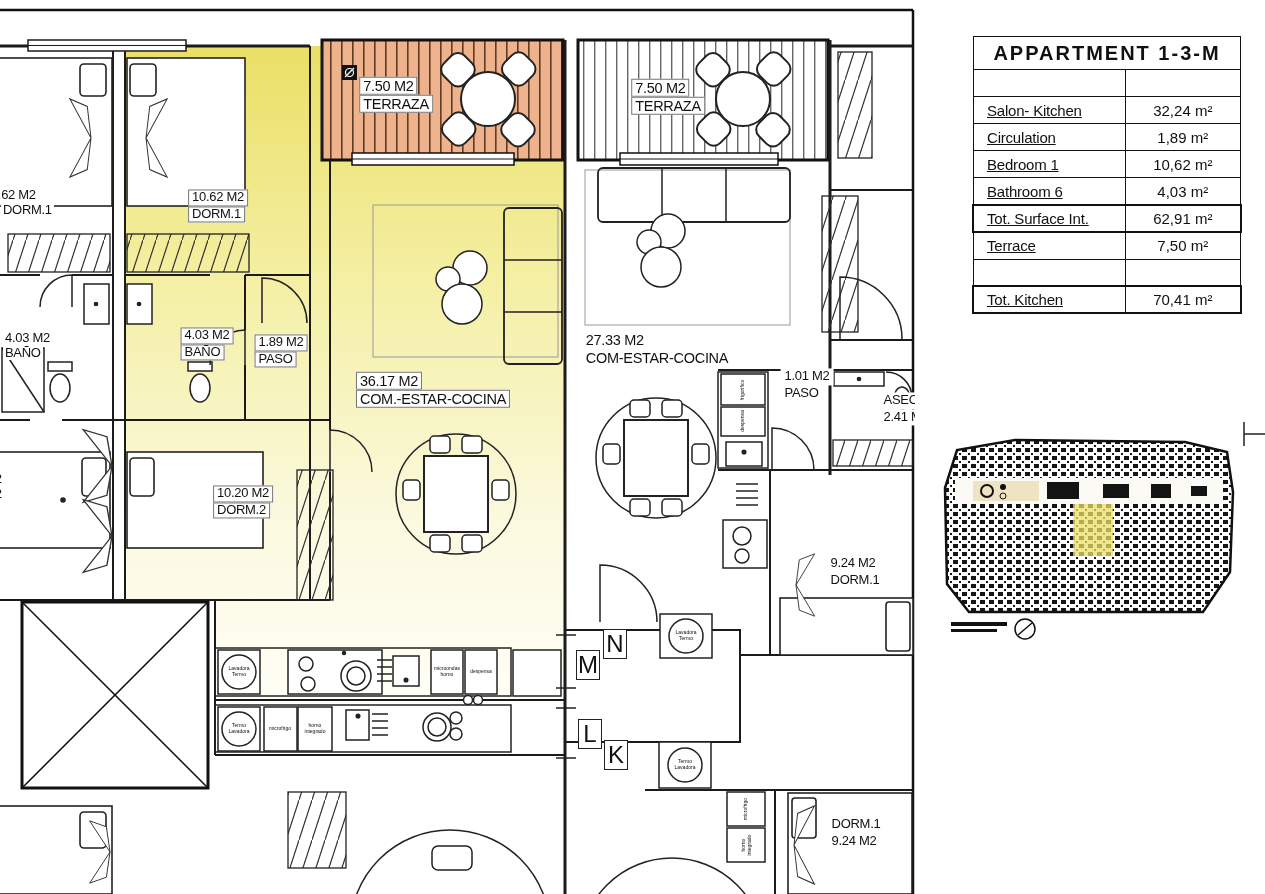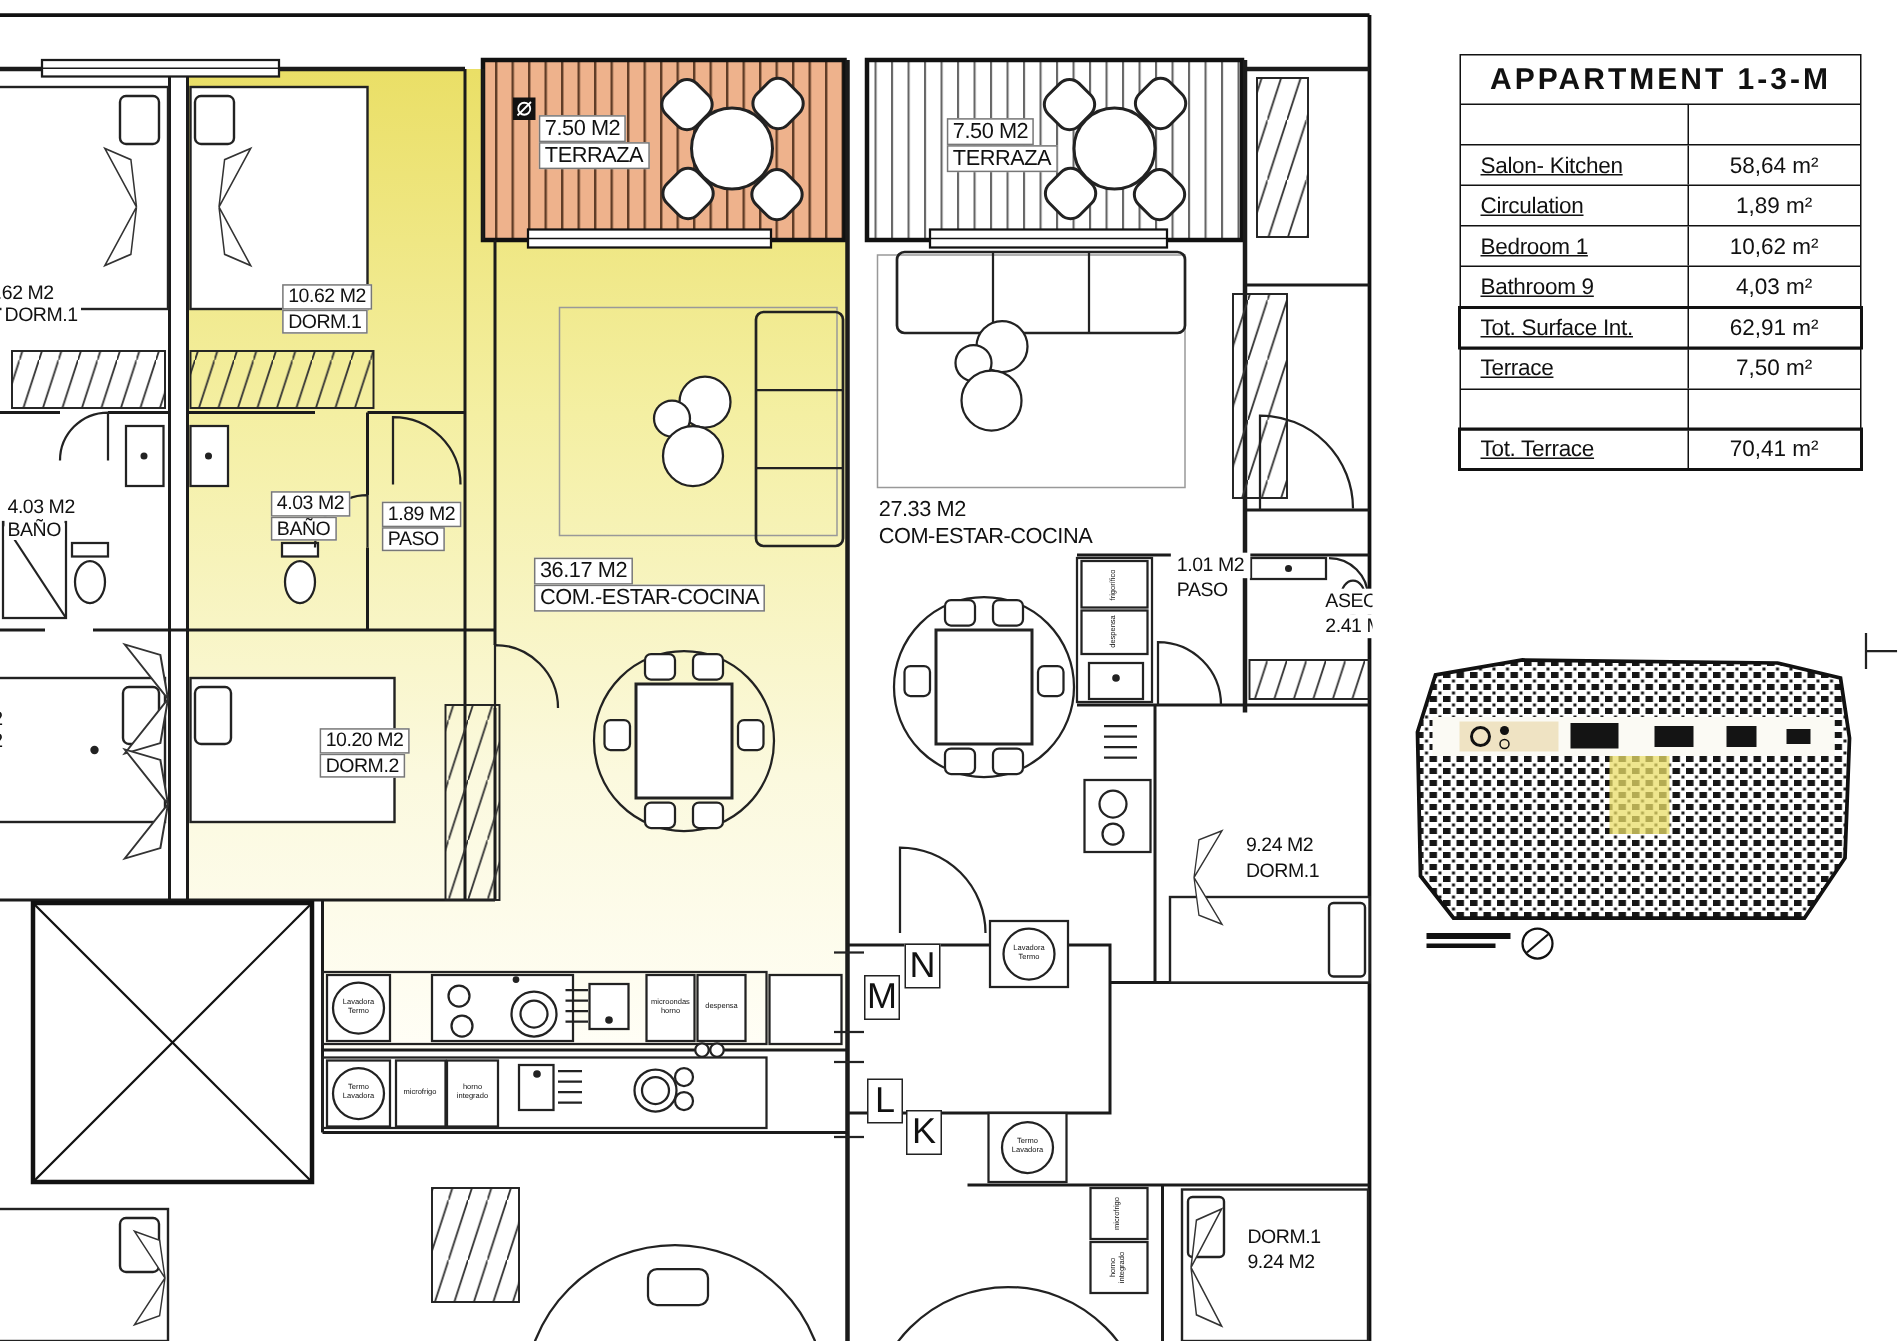--- a/index.html
+++ b/index.html
@@ -406,48 +406,48 @@
   </div>
 
   <div id="panel">
     <div class="title">APPARTMENT 1-3-M</div>
     <div class="trow">
       <div class="c1"></div>
         <div class="c2"></div>
     </div>
     <div class="trow">
       <div class="c1">Salon- Kitchen</div>
-      <div class="c2">58,64 m²</div>
+      <div class="c2">32,24 m²</div>
     </div>
     <div class="trow">
       <div class="c1">Circulation</div>
       <div class="c2">1,89 m²</div>
     </div>
     <div class="trow">
       <div class="c1">Bedroom 1</div>
       <div class="c2">10,62 m²</div>
     </div>
     <div class="trow">
-      <div class="c1">Bathroom 9</div>
+      <div class="c1">Bathroom 6</div>
       <div class="c2">4,03 m²</div>
     </div>
     <div class="trow hl">
       <div class="c1">Tot. Surface Int.</div>
       <div class="c2">62,91 m²</div>
     </div>
     <div class="trow">
       <div class="c1">Terrace</div>
       <div class="c2">7,50 m²</div>
     </div>
     <div class="trow">
       <div class="c1"></div>
         <div class="c2"></div>
     </div>
     <div class="trow hl">
-      <div class="c1">Tot. Terrace</div>
+      <div class="c1">Tot. Kitchen</div>
       <div class="c2">70,41 m²</div>
     </div>
   </div>
 
   <svg id="keyplan" width="330" height="215" viewBox="0 0 330 215">
     <defs>
       <pattern id="kp" width="9" height="8" patternUnits="userSpaceOnUse">
         <rect width="9" height="8" fill="#fff"></rect>
         <rect width="5" height="4" fill="#161616"></rect>
         <rect x="6" y="5" width="2" height="2" fill="#161616"></rect>

